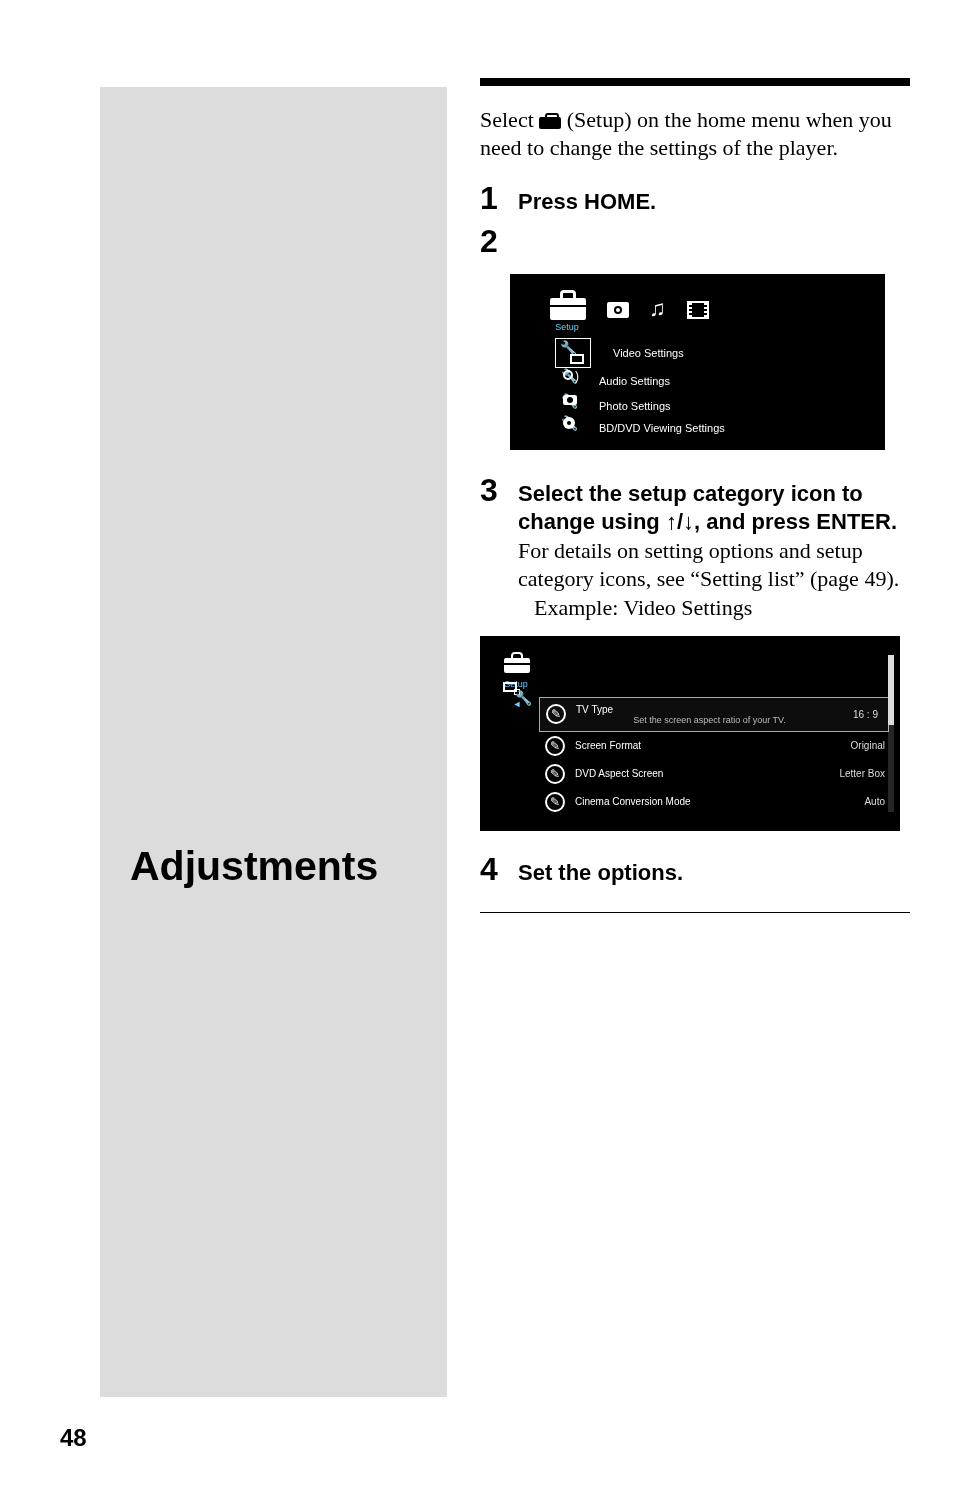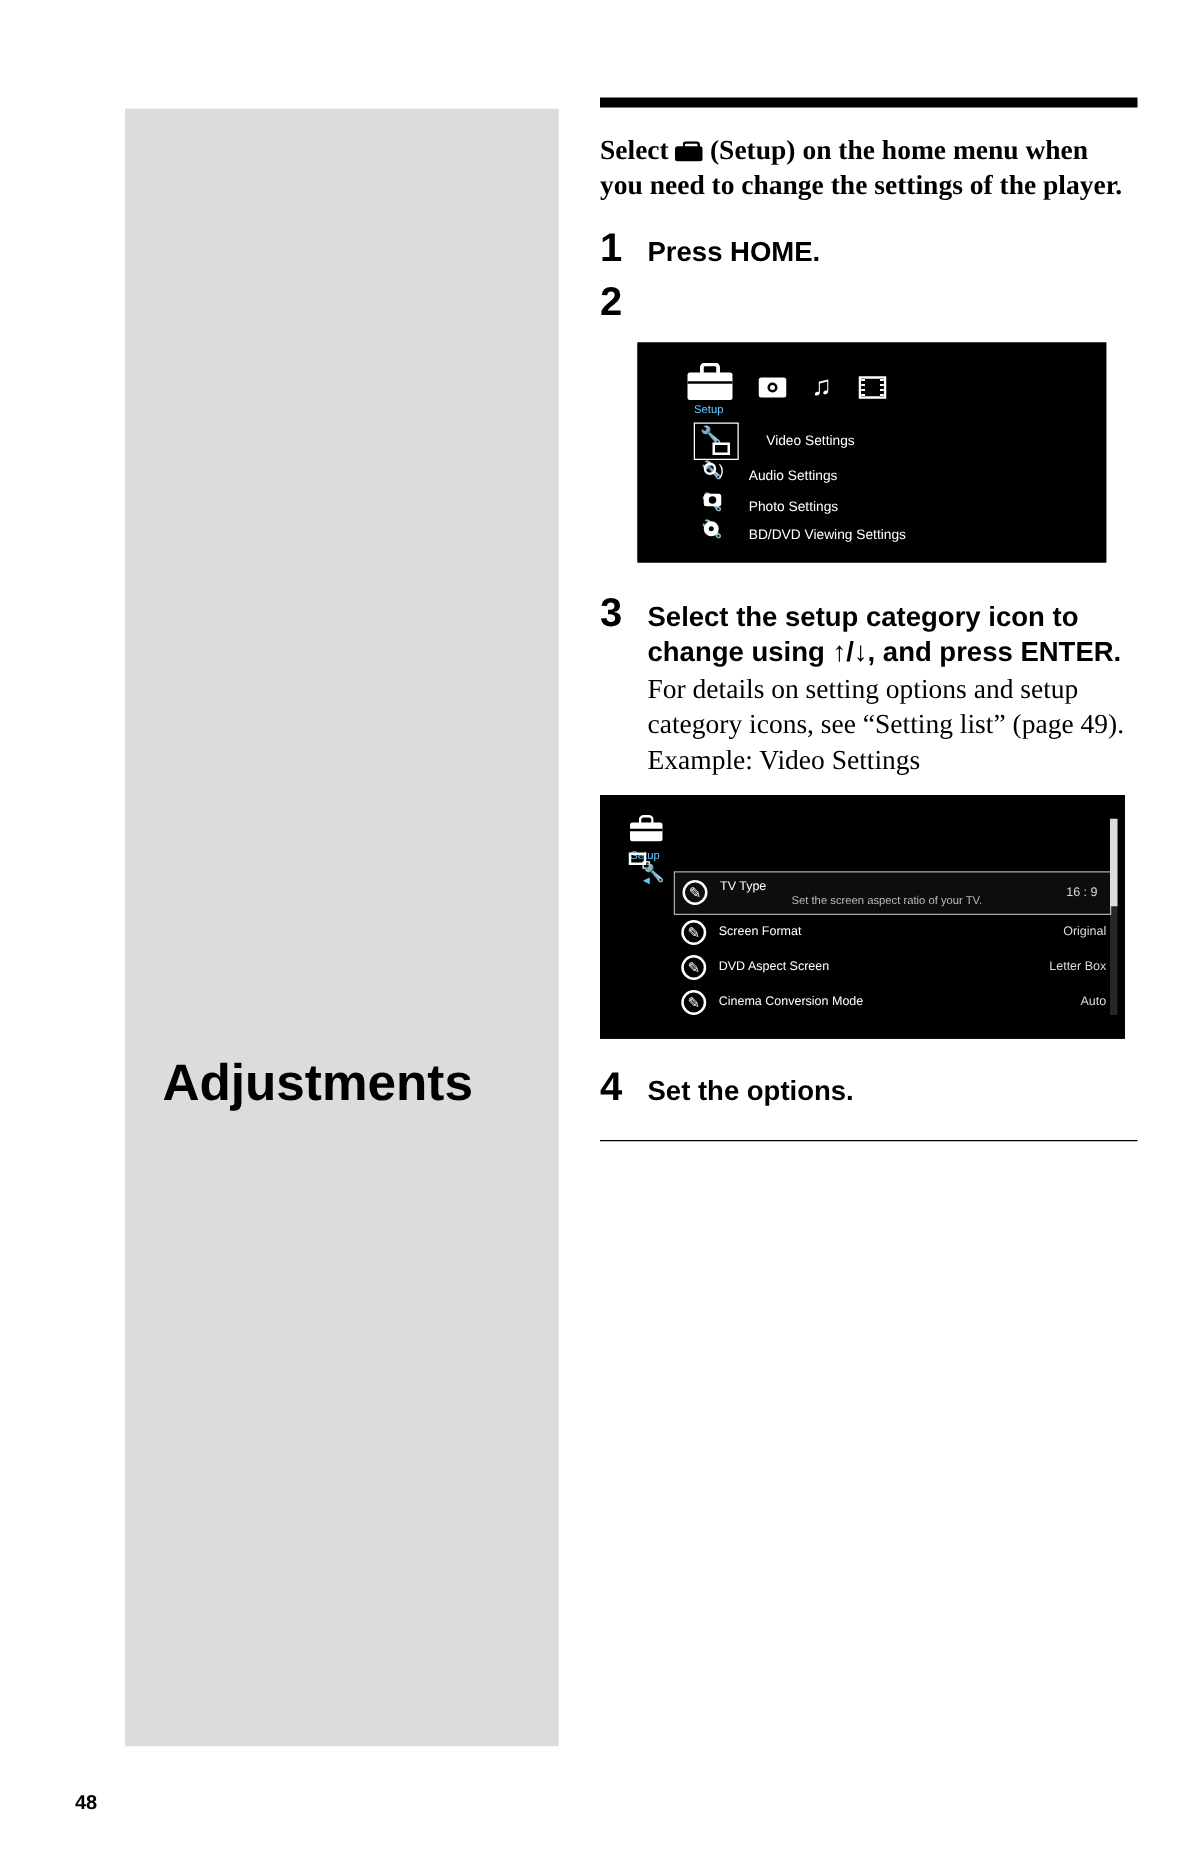--- a/index.html
+++ b/index.html
@@ -44,21 +44,20 @@
     font-size: 44px;
     line-height: 1.1;
     margin-top: 12px;
     letter-spacing: -1px;
   }
 
   .lead {
     font-size: 22px;
     line-height: 1.28;
     margin-top: 20px;
-    font-weight: bold;
   }
 
   .step-row { display: flex; align-items: baseline; gap: 14px; margin-top: 18px; }
   .step-num {
     font-family: Arial, Helvetica, sans-serif;
     font-weight: bold;
     font-size: 32px;
     width: 24px;
     flex: 0 0 auto;
   }
@@ -202,21 +201,21 @@
   .scrollbar::before{
     content:""; position:absolute; top:0; left:0; right:0; height:45%;
     background:#ddd;
   }
 
   .bottom-rule { height:1px; background:#000; margin-top:24px; width:100%; }
 
   .page-num {
     position:absolute; left:60px; bottom:34px;
     font-family: Arial, Helvetica, sans-serif;
-    font-weight:bold; font-size:16px;
+    font-weight:bold; font-size:24px;
   }
 
   .arrow { font-family: Arial, sans-serif; }
 </style>
 </head>
 <body>
 
 <div class="page">
 
   <div class="left-panel"></div>
@@ -282,21 +281,21 @@
       </div>
     </div>
 
     <div class="step-row" style="margin-top:22px;">
       <div class="step-num">3</div>
       <div class="step-body">
         <span class="step-label">
           <span>Select the setup category icon to change using </span><span class="arrow">↑/↓</span><span>, and press ENTER.</span>
         </span>
         <span style="display:block; margin-top:2px;">For details on setting options and setup category icons, see “Setting list” (page 49).</span>
-        <span style="display:block;">Example: Video Settings</span>
+        <span style="display:block;margin-left:16px;">Example: Video Settings</span>
       </div>
     </div>
 
     <div class="screenshot2">
       <div class="scrollbar"></div>
       <div class="pad">
         <div class="ss2-header">
           <div class="ss2-side">
             <div class="big-toolbox">
               <span class="handle"></span>

